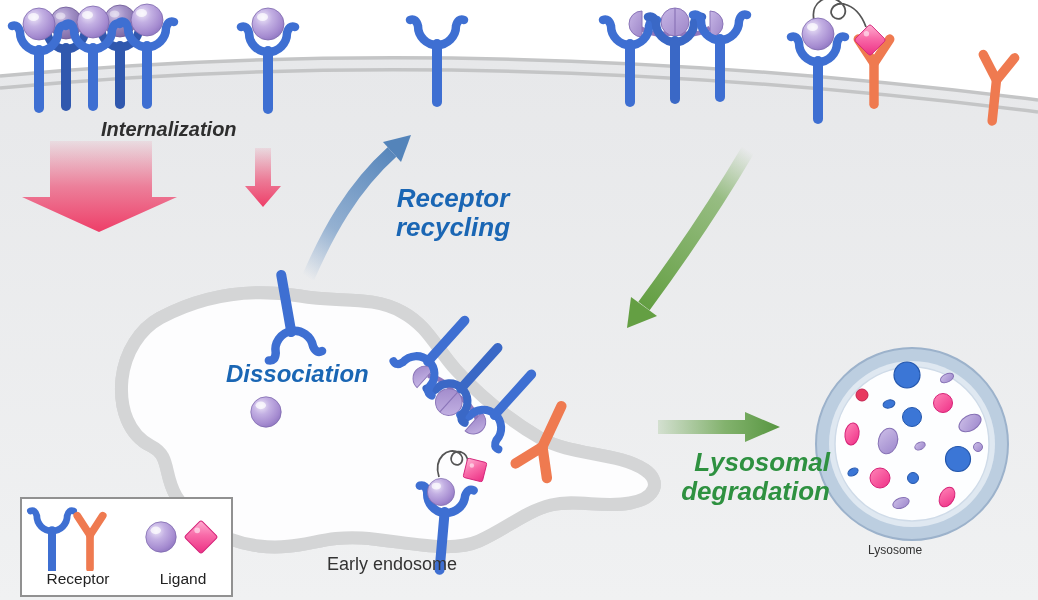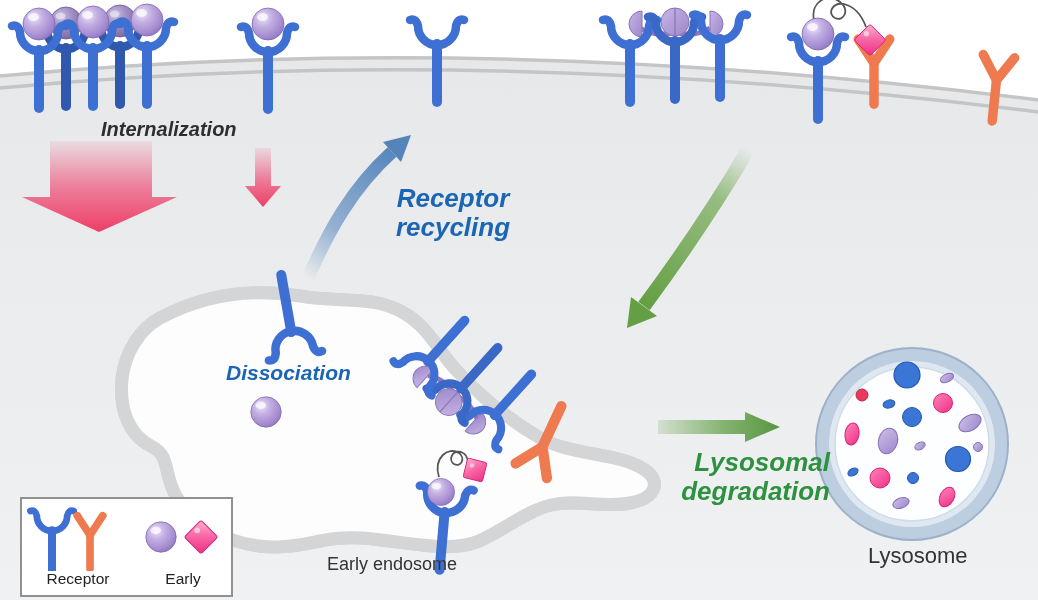--- a/index.html
+++ b/index.html
@@ -3,24 +3,24 @@
 <meta charset="utf-8">
 <style>
   html,body{margin:0;padding:0;}
   #fig{position:relative;width:1038px;height:600px;background:#ffffff;overflow:hidden;
        font-family:"Liberation Sans",sans-serif;}
   #art{position:absolute;left:0;top:0;}
   .lbl{position:absolute;white-space:pre-line;line-height:1.12;}
   .proc{font-weight:bold;font-style:italic;}
   .lbl-internalization{left:90px;top:118px;font-size:20px;color:var(--text-dark,#2e2e2e);margin-left:11px;}
   .lbl-recycling{left:378px;top:184px;width:150px;text-align:center;font-size:26px;color:var(--text-blue,#1a66b4);}
-  .lbl-dissociation{left:226px;top:361px;font-size:21px;color:var(--text-blue,#1a66b4);}
+  .lbl-dissociation{left:226px;top:361px;font-size:24px;color:var(--text-blue,#1a66b4);}
   .lbl-lysodeg{left:645px;top:448px;width:185px;text-align:right;font-size:26px;color:var(--text-green,#2e9140);}
   .lbl-endosome{left:303px;top:554px;font-size:18px;color:#333;margin-left:24px;}
-  .lbl-lysosome{left:868px;top:544px;font-size:22px;color:#333;}
+  .lbl-lysosome{left:868px;top:544px;font-size:12px;color:#333;}
   .legend{position:absolute;left:20px;top:497px;width:213px;height:100px;background:#ffffff;
           border:2px solid #919191;box-sizing:border-box;}
   .legend .llbl{position:absolute;bottom:7px;font-size:15.5px;color:#222;text-align:center;}
   .llbl-receptor{left:8px;width:96px;}
   .llbl-ligand{left:118px;width:86px;}
 </style>
 </head>
 <body>
 
 <div id="fig">
@@ -258,16 +258,16 @@
       <use href="#orangeY" transform="translate(68,32) scale(0.85)" color="#ef7a50"></use>
     </g>
     <g>
       <use href="#sphereL" transform="translate(139,38) scale(0.95)"></use>
     </g>
     <g>
       <use href="#diamond" transform="translate(179,38) scale(0.95)"></use>
     </g>
   </svg>
   <div class="llbl llbl-receptor">Receptor</div>
-  <div class="llbl llbl-ligand">Early</div>
+  <div class="llbl llbl-ligand">Ligand</div>
 </div>
 
 </div>
 
 </body></html>

